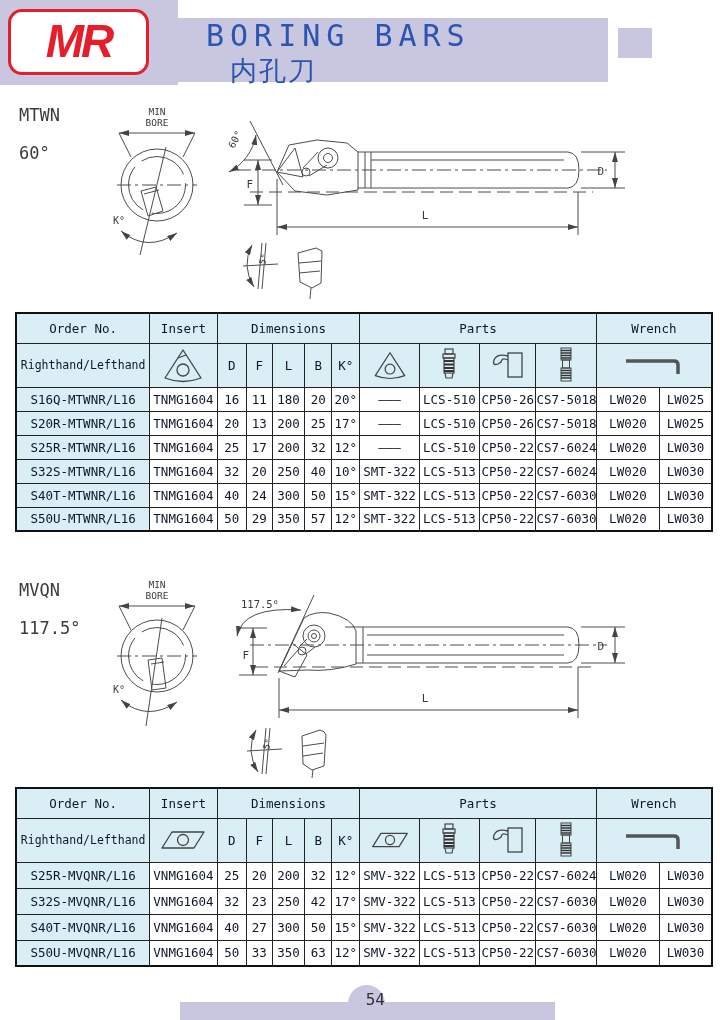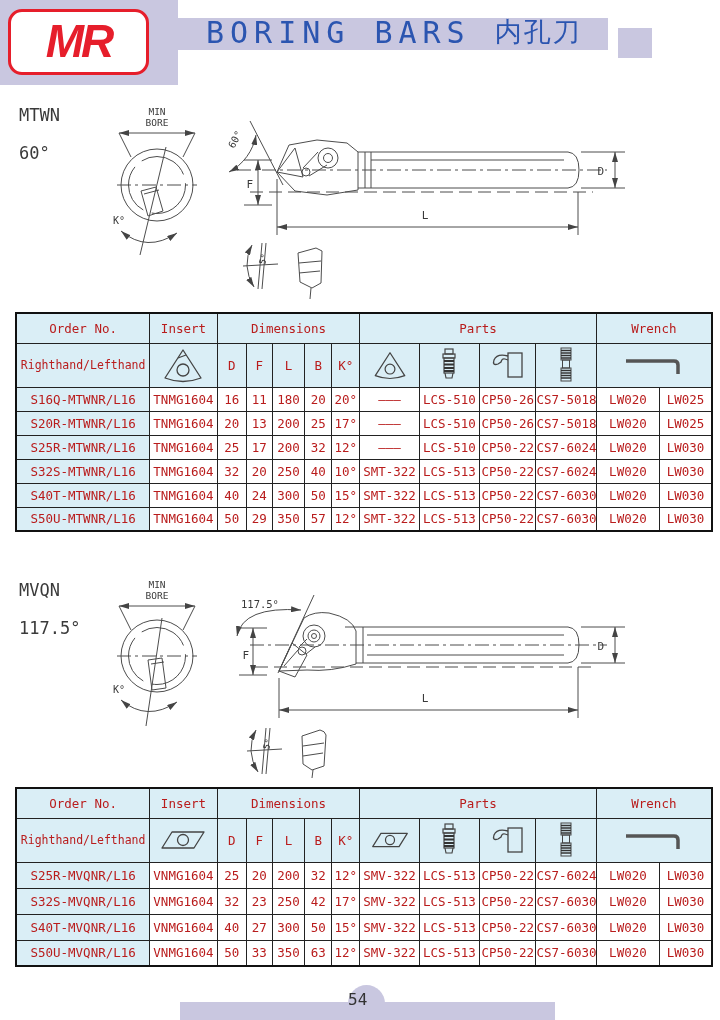--- a/index.html
+++ b/index.html
@@ -5,51 +5,51 @@
   * { margin:0; padding:0; box-sizing:border-box; }
   body { background:#fff; font-family:"DejaVu Sans Mono", monospace; }
   .page { position:relative; width:720px; height:1020px; background:#fff; overflow:hidden; }
 
   
   .logo-block  { position:absolute; left:0; top:0; width:178px; height:85px; background:#c9c7e0; }
   .logo-badge  { position:absolute; left:8px; top:9px; width:141px; height:66px; background:#fff;
                  border:3px solid #e61e2b; border-radius:14px; display:flex; align-items:center; justify-content:center; }
   .logo-badge span { color:#e61e2b; font-size:46px; font-weight:bold; font-style:italic;
                  letter-spacing:-3px; font-family:"Liberation Sans", sans-serif; transform:translateY(-1px); }
-  .title-strip { position:absolute; left:178px; top:18px; width:430px; height:32px; background:#c9c7e0;
-                 display:flex; align-items:flex-end; padding-left:28px; }
+  .title-strip { position:absolute; left:178px; top:18px; width:430px; height:64px; background:#c9c7e0;
+                 display:flex; align-items:flex-start; padding-left:28px;flex-direction:column; }
   .t-en { color:#2b55b0; font-size:30px; letter-spacing:6px; white-space:nowrap; }
   .t-zh { color:#2b55b0; font-size:27px; margin-left:24px; letter-spacing:2px; white-space:nowrap; }
   .title-square{ position:absolute; left:618px; top:28px; width:34px; height:30px; background:#c9c7e0; }
 
   
   .diag { position:absolute; left:15px; width:700px; height:200px; }
   .d1 { top:103px; } .d2 { top:578px; }
   .diag text { font-family:"DejaVu Sans Mono", monospace; fill:#3a3a3a; }
   .dlabel { font-family:"Liberation Sans", sans-serif; fill:#2f2f2f; }
 
   
   .spec { position:absolute; left:15px; width:698px; border-collapse:collapse; table-layout:fixed;
-          color:#b91c1c; border:2px solid #111; }
+          color:#0f172a; border:2px solid #111; }
   .tb1 { top:312px; } .tb2 { top:787px; }
   .spec th, .spec td { border:1px solid #222; text-align:center; vertical-align:middle;
           font-weight:normal; white-space:nowrap; overflow:hidden; background:#fff; font-size:12.5px; }
   .spec thead th { background:#daeef6; }
   .h1 th { height:30px; }
   .h2 th { height:44px; line-height:0; }
   .h2 th.txt { line-height:normal; }
   .spec tbody td { height:24px; }
   .tb2 tbody td { height:26px; }
   .spec td.c-order { background:#daeef6; }
   .icon { vertical-align:middle; }
 
   
   .page-circle { position:absolute; left:348px; top:985px; width:37px; height:37px; border-radius:50%; background:#c9c7e0; }
   .footer-bar  { position:absolute; left:180px; top:1002px; width:375px; height:18px; background:#c9c7e0; }
-  .page-num    { position:absolute; left:348px; top:990px; width:37px; text-align:left;
+  .page-num    { position:absolute; left:348px; top:990px; width:37px; text-align:right;
                  font-size:16px; color:#333; z-index:2; }
 </style>
 </head>
 <body>
 
 <div class="page">
 
   <div class="logo-block"></div>
   <div class="logo-badge">
     <span>MR</span>

